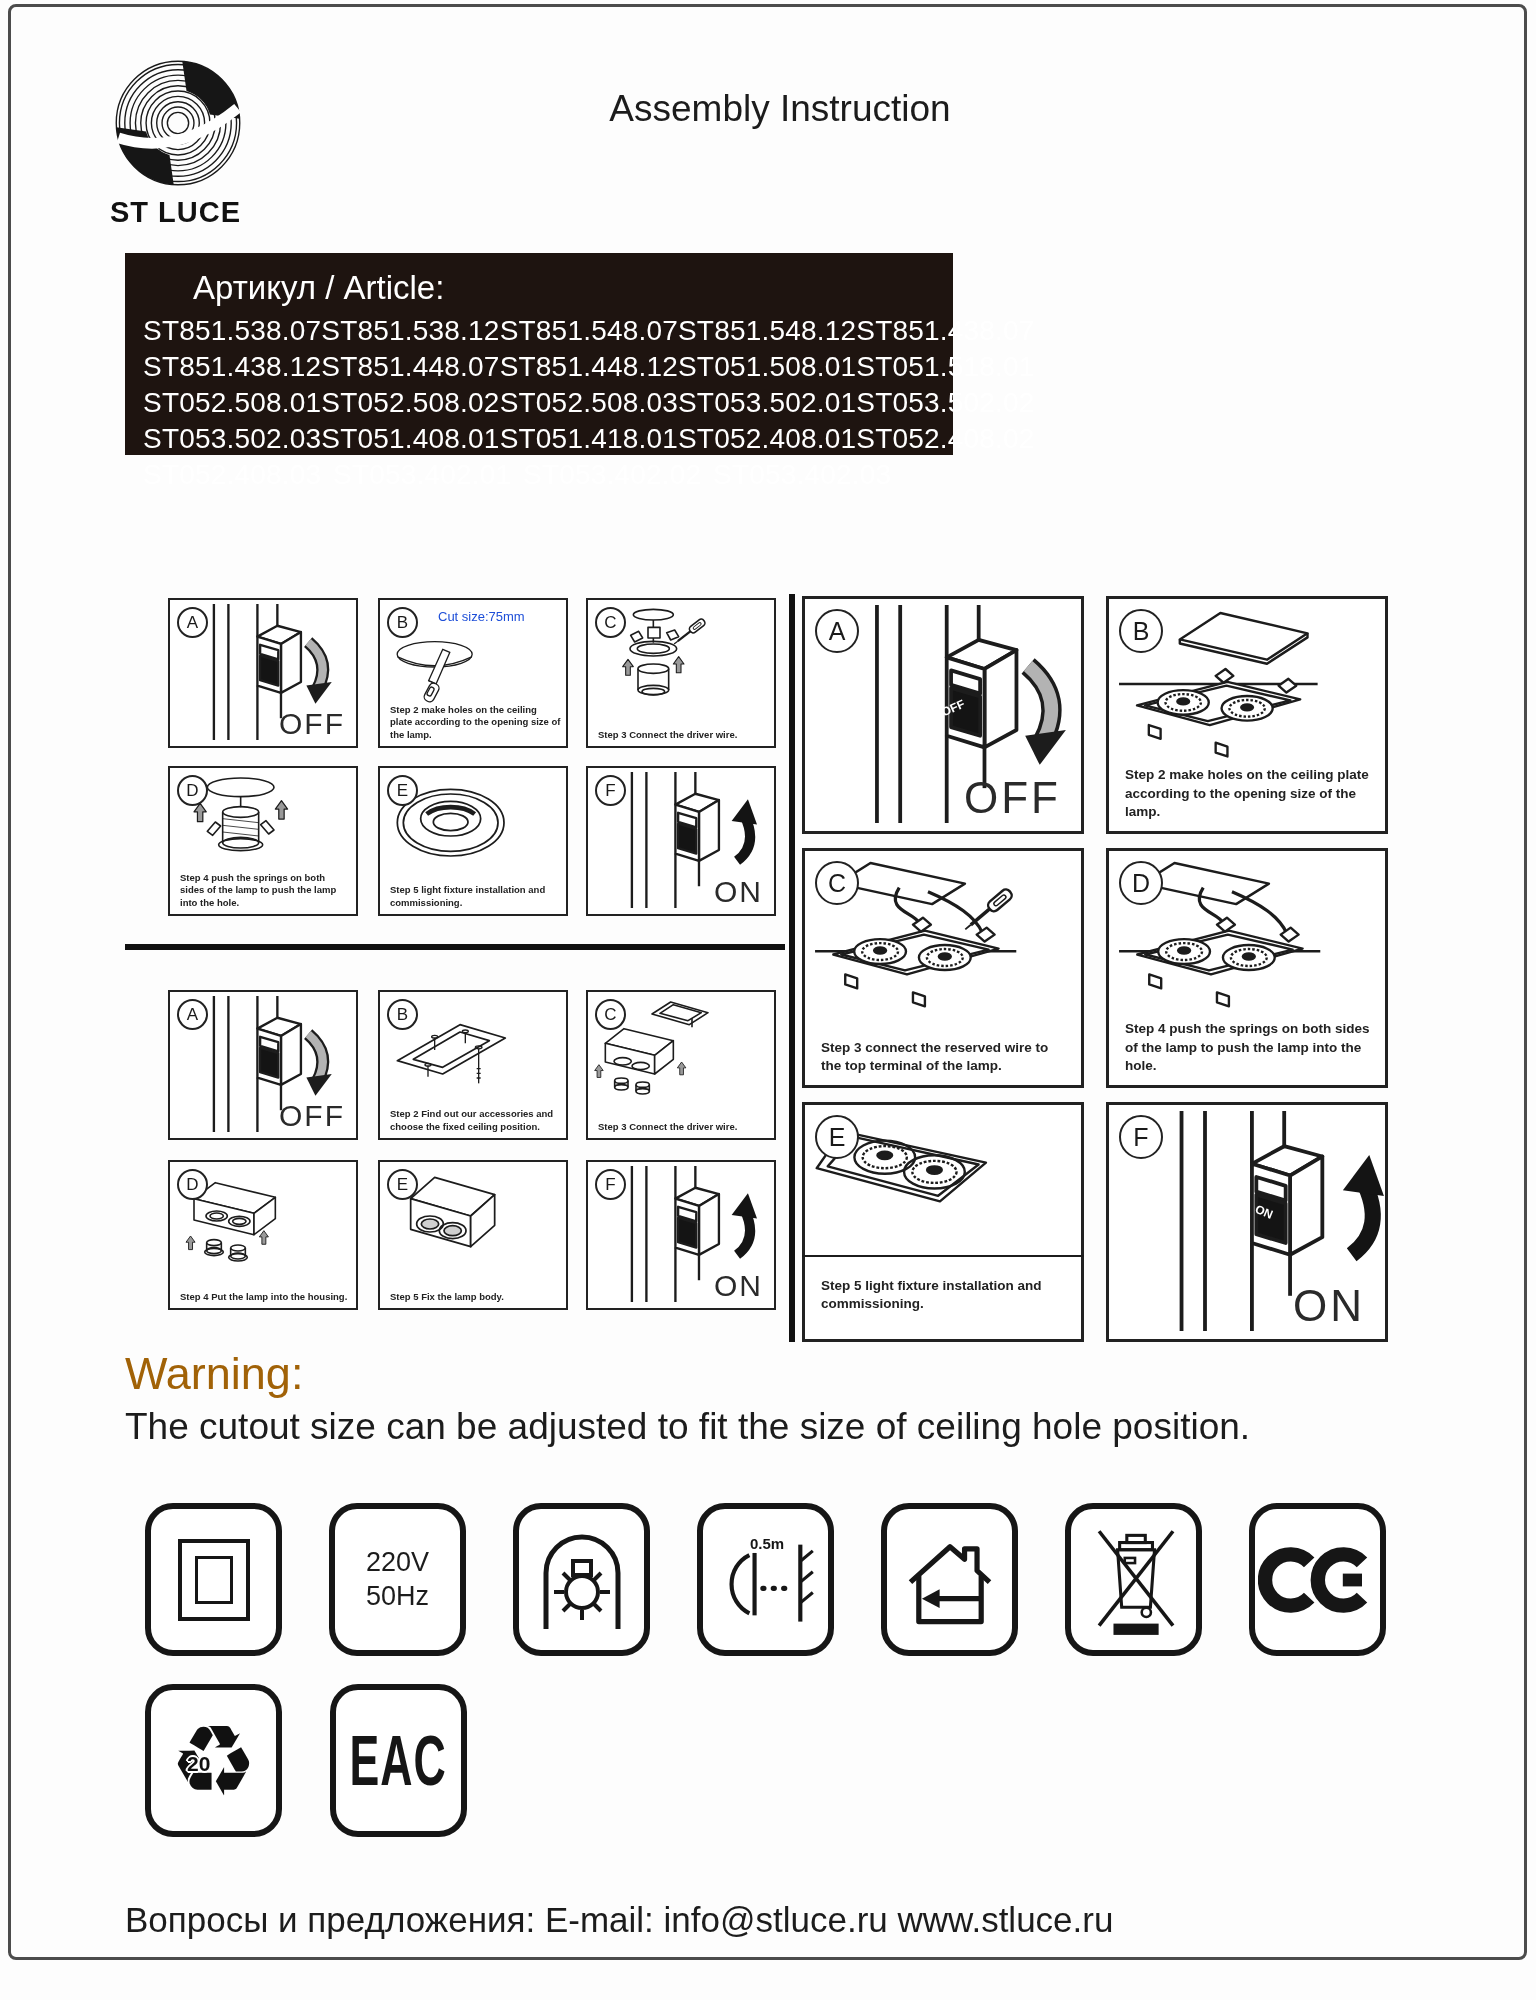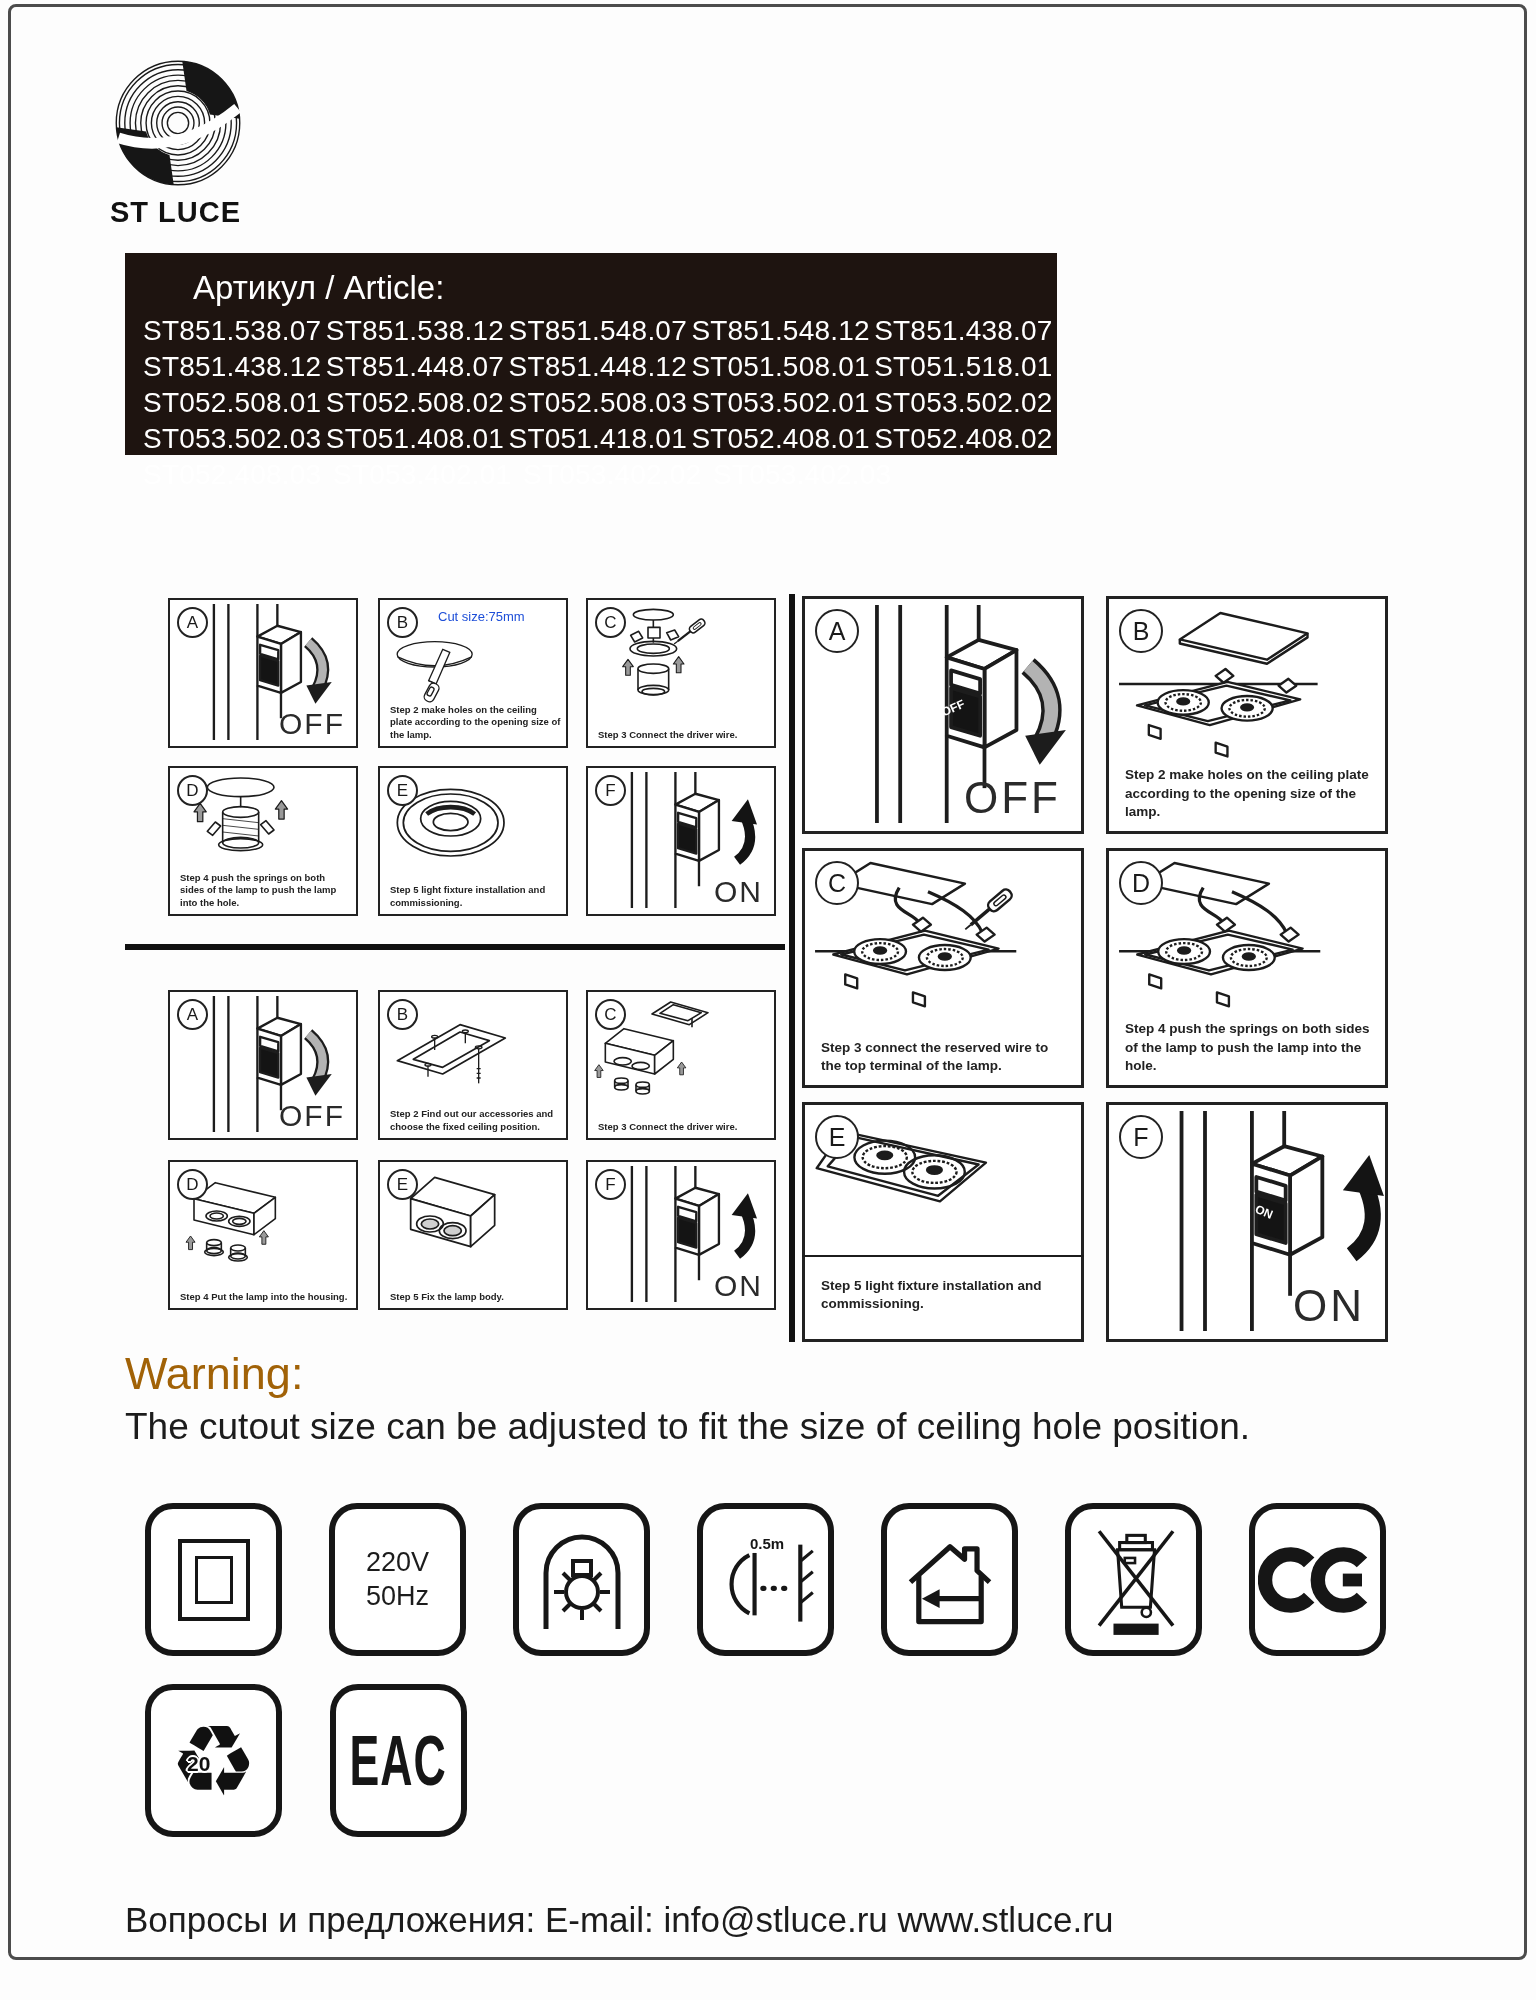--- a/index.html
+++ b/index.html
@@ -5,21 +5,21 @@
   html,body{margin:0;padding:0}
   body{width:1536px;height:2000px;background:#fdfdfd;font-family:"Liberation Sans",sans-serif;color:#1a1a1a;position:relative;overflow:hidden}
   .frame{position:absolute;left:8px;top:4px;right:9px;bottom:40px;border:3px solid #4c4c4c;border-radius:8px}
   
   .logo{position:absolute;left:112px;top:50px;width:132px;height:146px}
   .brand{position:absolute;left:110px;top:196px;font-size:29px;font-weight:700;letter-spacing:1px;color:#111}
   .titlewrap{position:absolute;left:260px;top:80px;width:1040px;text-align:center;color:#1c1c1c}
   .title1{font-size:41px;line-height:1.15}
   .title2{font-size:37px;margin-top:8px}
   
-  .articles{position:absolute;left:125px;top:253px;width:932px;height:202px;background:#1e1410;color:#fff}
+  .articles{position:absolute;left:125px;top:253px;width:828px;height:202px;background:#1e1410;color:#fff}
   .articles .hd{padding:16px 0 6px 68px;font-size:33px}
   .articles .rows{padding-left:18px}
   .arow{display:flex}
   .arow span{width:190px;font-size:28px;font-weight:400;line-height:36px;letter-spacing:.2px;white-space:nowrap}
   
   .panel{position:absolute;background:#fff;border:3px solid #222;box-sizing:border-box}
   .sm{width:190px;height:150px;border-width:2.5px}
   .lg{width:282px}
   .badge{position:absolute;top:7px;left:7px;width:27px;height:27px;border:2px solid #222;border-radius:50%;display:flex;align-items:center;justify-content:center;font-size:17px;background:#fff;z-index:2}
   .lg .badge{width:40px;height:40px;font-size:25px;border-width:2.5px;top:10px;left:10px}
@@ -262,20 +262,21 @@
       <circle cx="62" cy="66" r="50"></circle>
     <circle cx="62" cy="66" r="55"></circle>
       <circle cx="62" cy="66" r="58"></circle>
   </g>
   <path d="M66,8 A58,58 0 0 1 120,62 L92,58 A32,32 0 0 0 70,36 Z" fill="#161616"></path>
   <path d="M58,124 A58,58 0 0 1 4,70 L32,74 A32,32 0 0 0 54,96 Z" fill="#161616"></path>
   <path d="M6,80 Q62,98 118,52" stroke="#fff" stroke-width="10" fill="none"></path>
 </svg>
 <div class="brand">ST LUCE</div>
 <div class="titlewrap">
+  <div class="title2">Assembly Instruction</div>
 </div>
 
 <div class="articles">
   <div class="hd">Артикул / Article:</div>
   <div class="rows">
     <div class="arow">
       <span>ST851.538.07</span>
       <span>ST851.538.12</span>
       <span>ST851.548.07</span>
       <span>ST851.548.12</span>

